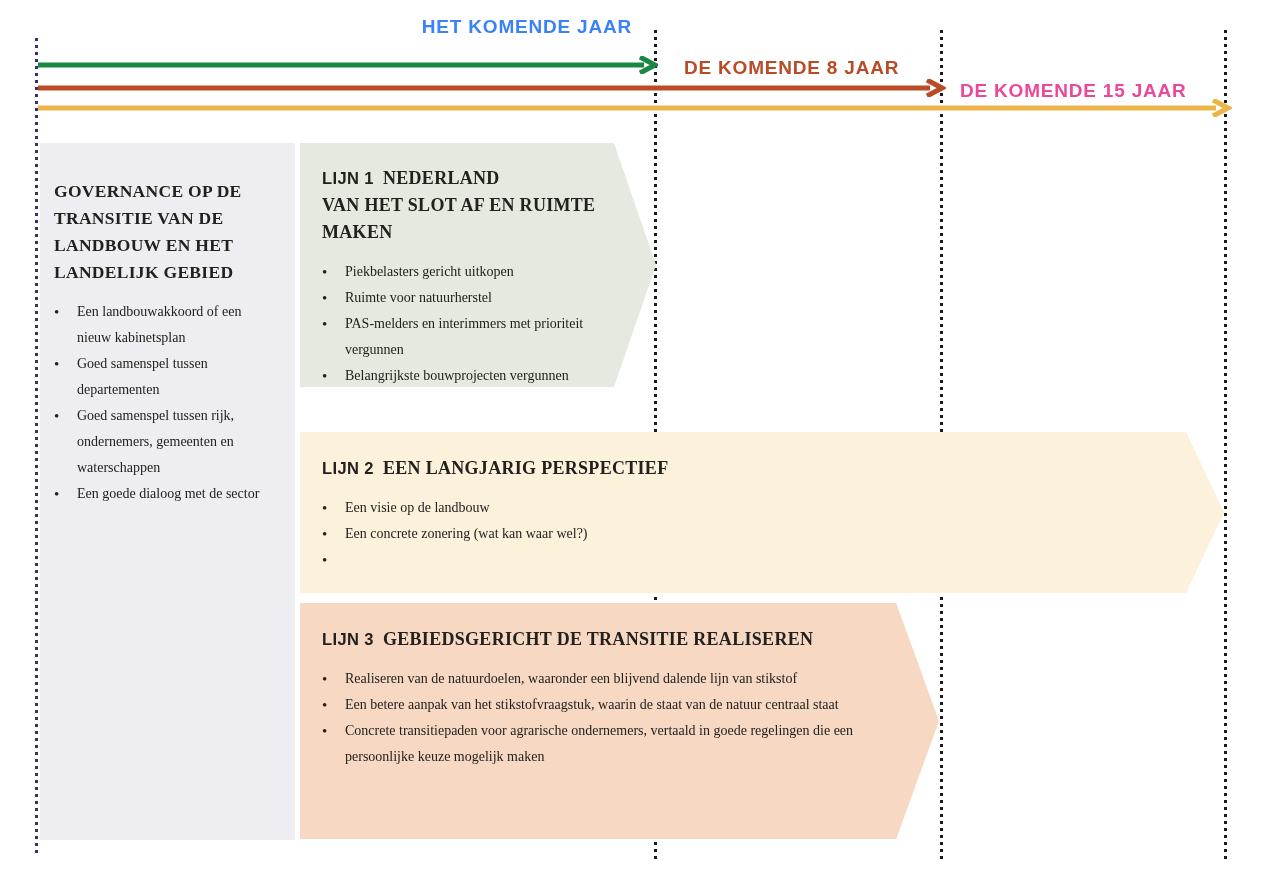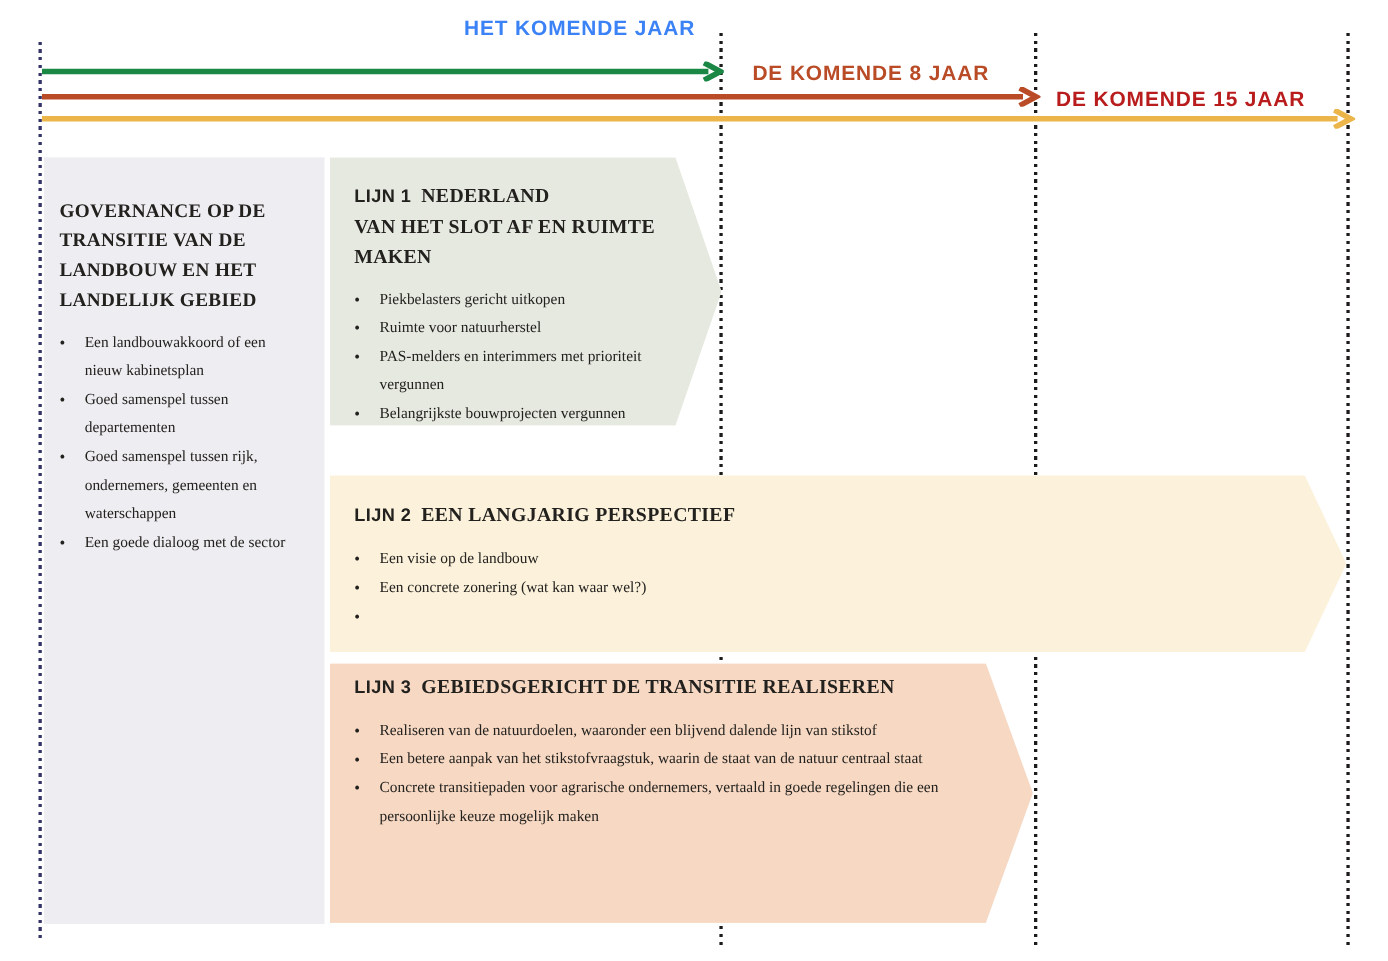--- a/index.html
+++ b/index.html
@@ -16,30 +16,30 @@
   #vline-3{left:940px;top:30px;height:830px;}
   #vline-4{left:1224px;top:30px;height:830px;}
   
   .arrow-svg{position:absolute;z-index:4;}
   .tl-label{
     position:absolute;z-index:4;font-family:"Liberation Sans", sans-serif;
     font-weight:800;font-size:19px;letter-spacing:0.8px;white-space:nowrap;
   }
   #label-year1{top:16px;right:630px;color:#3b82f6;}
   #label-year8{top:57px;left:684px;color:#b94b27;}
-  #label-year15{top:80px;left:960px;color:#b91c1c;text-align:right;}
+  #label-year15{top:80px;left:960px;color:#ec4899;text-align:right;}
   
   .box{position:absolute;z-index:2;box-sizing:border-box;}
   #governance-box{left:40px;top:143px;width:255px;height:697px;background:#eeedf1;padding:35px 16px 0 14px;}
   #lijn1-box{left:300px;top:143px;width:356px;height:244px;background:#e5e9e0;
     clip-path:polygon(0 0,88.2% 0,100% 50%,88.2% 100%,0 100%);padding:22px 48px 0 22px;}
   #lijn2-box{left:300px;top:432px;width:924px;height:161px;background:#fcf2dc;
     clip-path:polygon(0 0,95.9% 0,100% 50%,95.9% 100%,0 100%);padding:23px 60px 0 22px;}
   #lijn3-box{left:300px;top:603px;width:639px;height:236px;background:#f6d8c3;
-    clip-path:polygon(0 0,93.3% 0,100% 50%,93.3% 100%,0 100%);padding:8px 52px 0 22px;}
+    clip-path:polygon(0 0,93.3% 0,100% 50%,93.3% 100%,0 100%);padding:23px 52px 0 22px;}
   
   .gov-title{
     font-weight:700;font-size:17.5px;line-height:27px;letter-spacing:0.3px;
     white-space:pre-line;margin-bottom:13px;
   }
   .line-title{font-size:18px;line-height:27px;}
   .line-tag{
     font-family:"Liberation Sans", sans-serif;font-weight:800;font-size:16.5px;
     letter-spacing:0.4px;margin-right:9px;
   }

